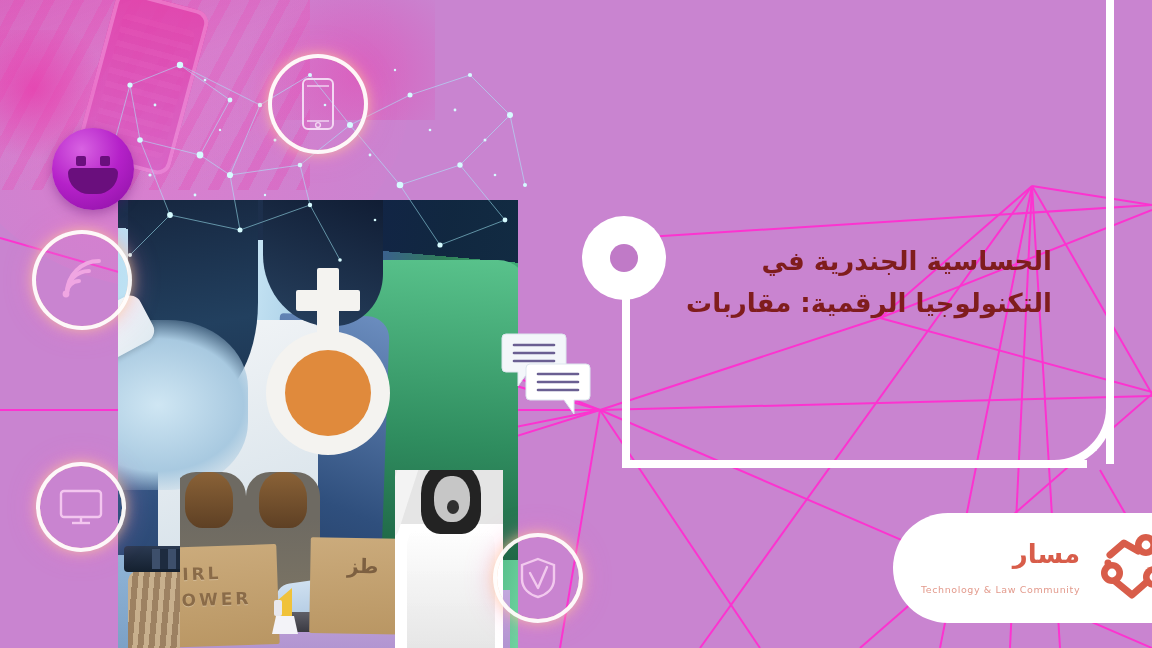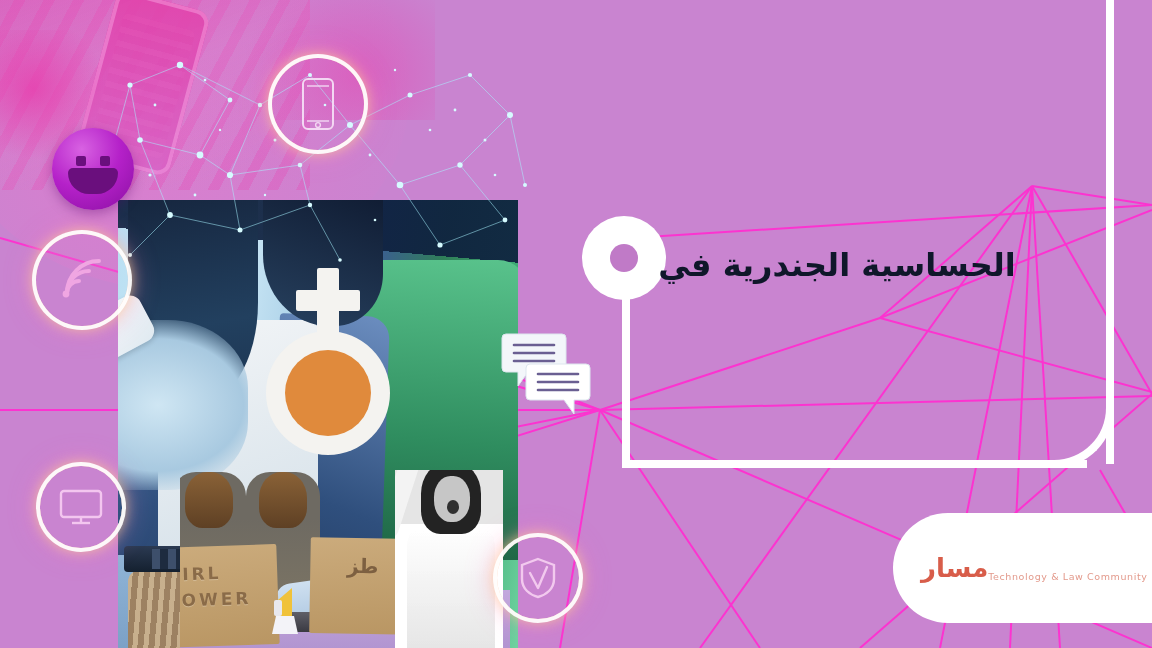--- a/index.html
+++ b/index.html
@@ -282,35 +282,35 @@
     border-radius:50%; background:#ffffff;
     display:flex; align-items:center; justify-content:center;
   }
   .donut i{
     display:block; width:28px; height:28px; border-radius:50%; background:#c07ac7;
   }
 
   
   .title{
     position:absolute; right:100px; top:240px; width:430px;
-    direction:rtl; text-align:center;
-    color:#0f172a; font-weight:700; font-size:32px; line-height:1.62;
+    direction:rtl; text-align:right;
+    color:#7f1d1d; font-weight:700; font-size:26px; line-height:1.62;
     font-family:"DejaVu Sans","Liberation Sans",sans-serif;
     letter-spacing:0px;
   }
 
   
   .logo-pill{
     position:absolute; left:893px; top:513px; width:271px; height:110px;
     background:#ffffff; border-radius:55px 0 0 55px;
     display:flex; align-items:center; justify-content:flex-start;
     padding-left:28px;
   }
   .logo-inner{ display:flex; align-items:center; gap:14px; }
-  .logo-text{ display:flex; align-items:center; }
+  .logo-text{ display:flex; flex-direction:column; align-items:flex-end; }
   .logo-ar{
     color:#d85d4a; font-size:26px; font-weight:700; direction:rtl;
     letter-spacing:1px; line-height:1;
   }
   .logo-latin{
     color:#d85d4a; font-size:27px; font-weight:700; line-height:1;
     letter-spacing:.5px; margin-top:3px;
   }
   .logo-tag{
     color:#e39a8c; font-size:9.5px; letter-spacing:.6px; margin-top:17px;
@@ -537,20 +537,21 @@
     <div class="edge-bottom"></div>
     <div class="edge-right"></div>
     <div class="corner"></div>
     <div class="donut">
       <i></i>
     </div>
   </div>
 
   <div class="title">
     <div>الحساسية الجندرية في</div>
+    <div>التكنولوجيا الرقمية: مقاربات</div>
   </div>
 
   <div class="logo-pill">
     <div class="logo-inner">
       <div class="logo-text">
         <span class="logo-ar">مسار</span>
         <span class="logo-tag">Technology &amp; Law Community</span>
       </div>
       <svg width="76" height="70" viewBox="0 0 76 70">
         <g fill="none" stroke="#d85d4a" stroke-width="7" stroke-linejoin="round" stroke-linecap="round">

